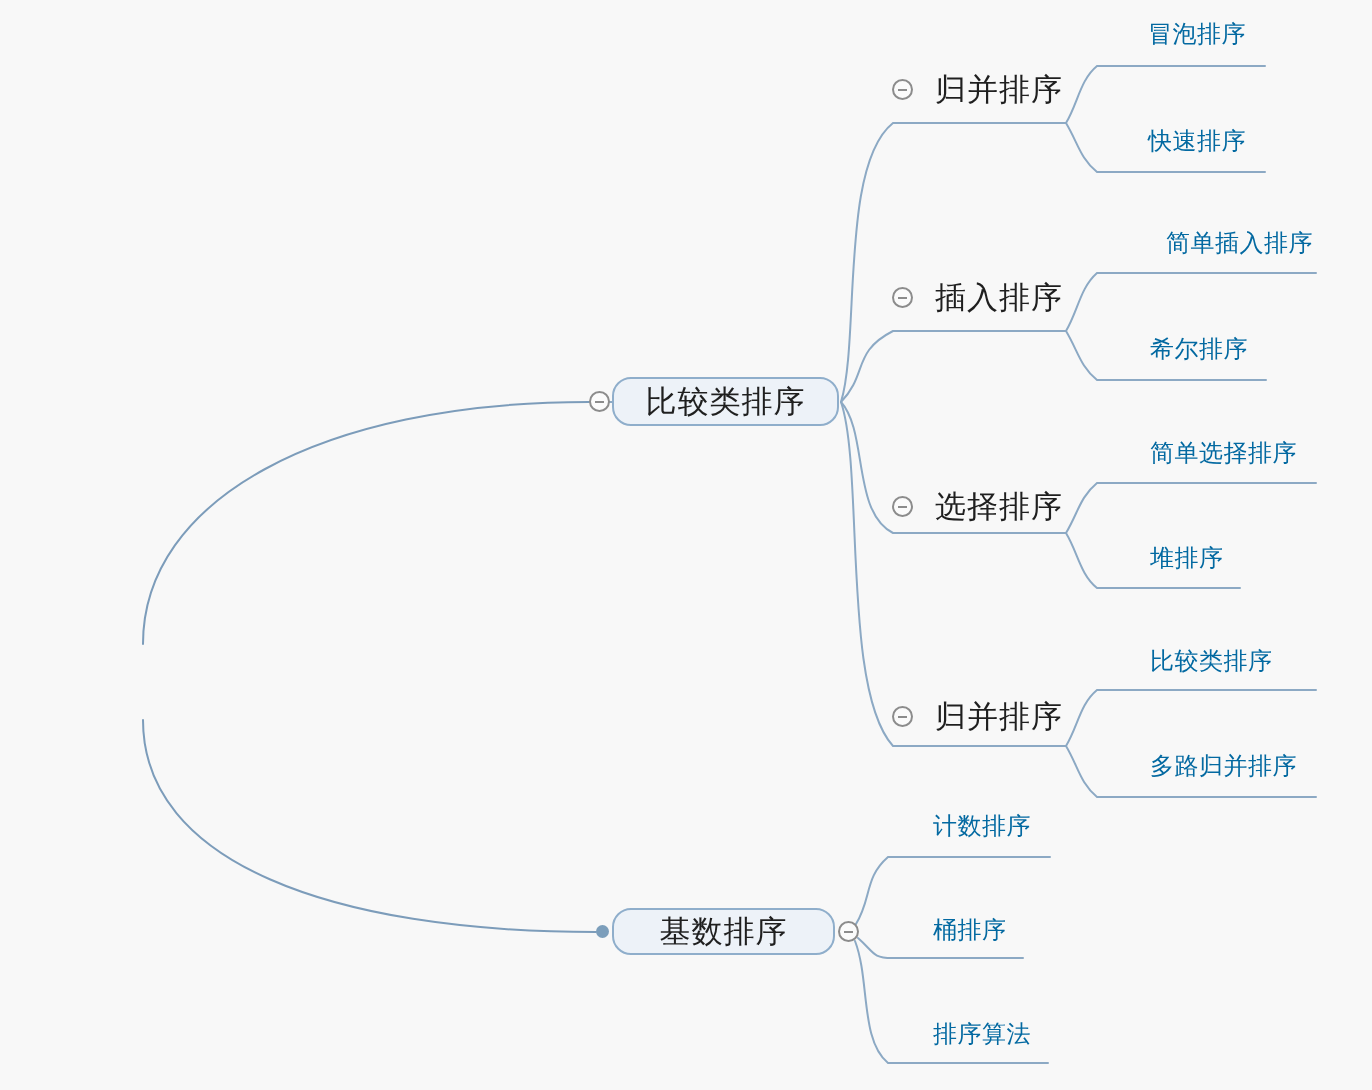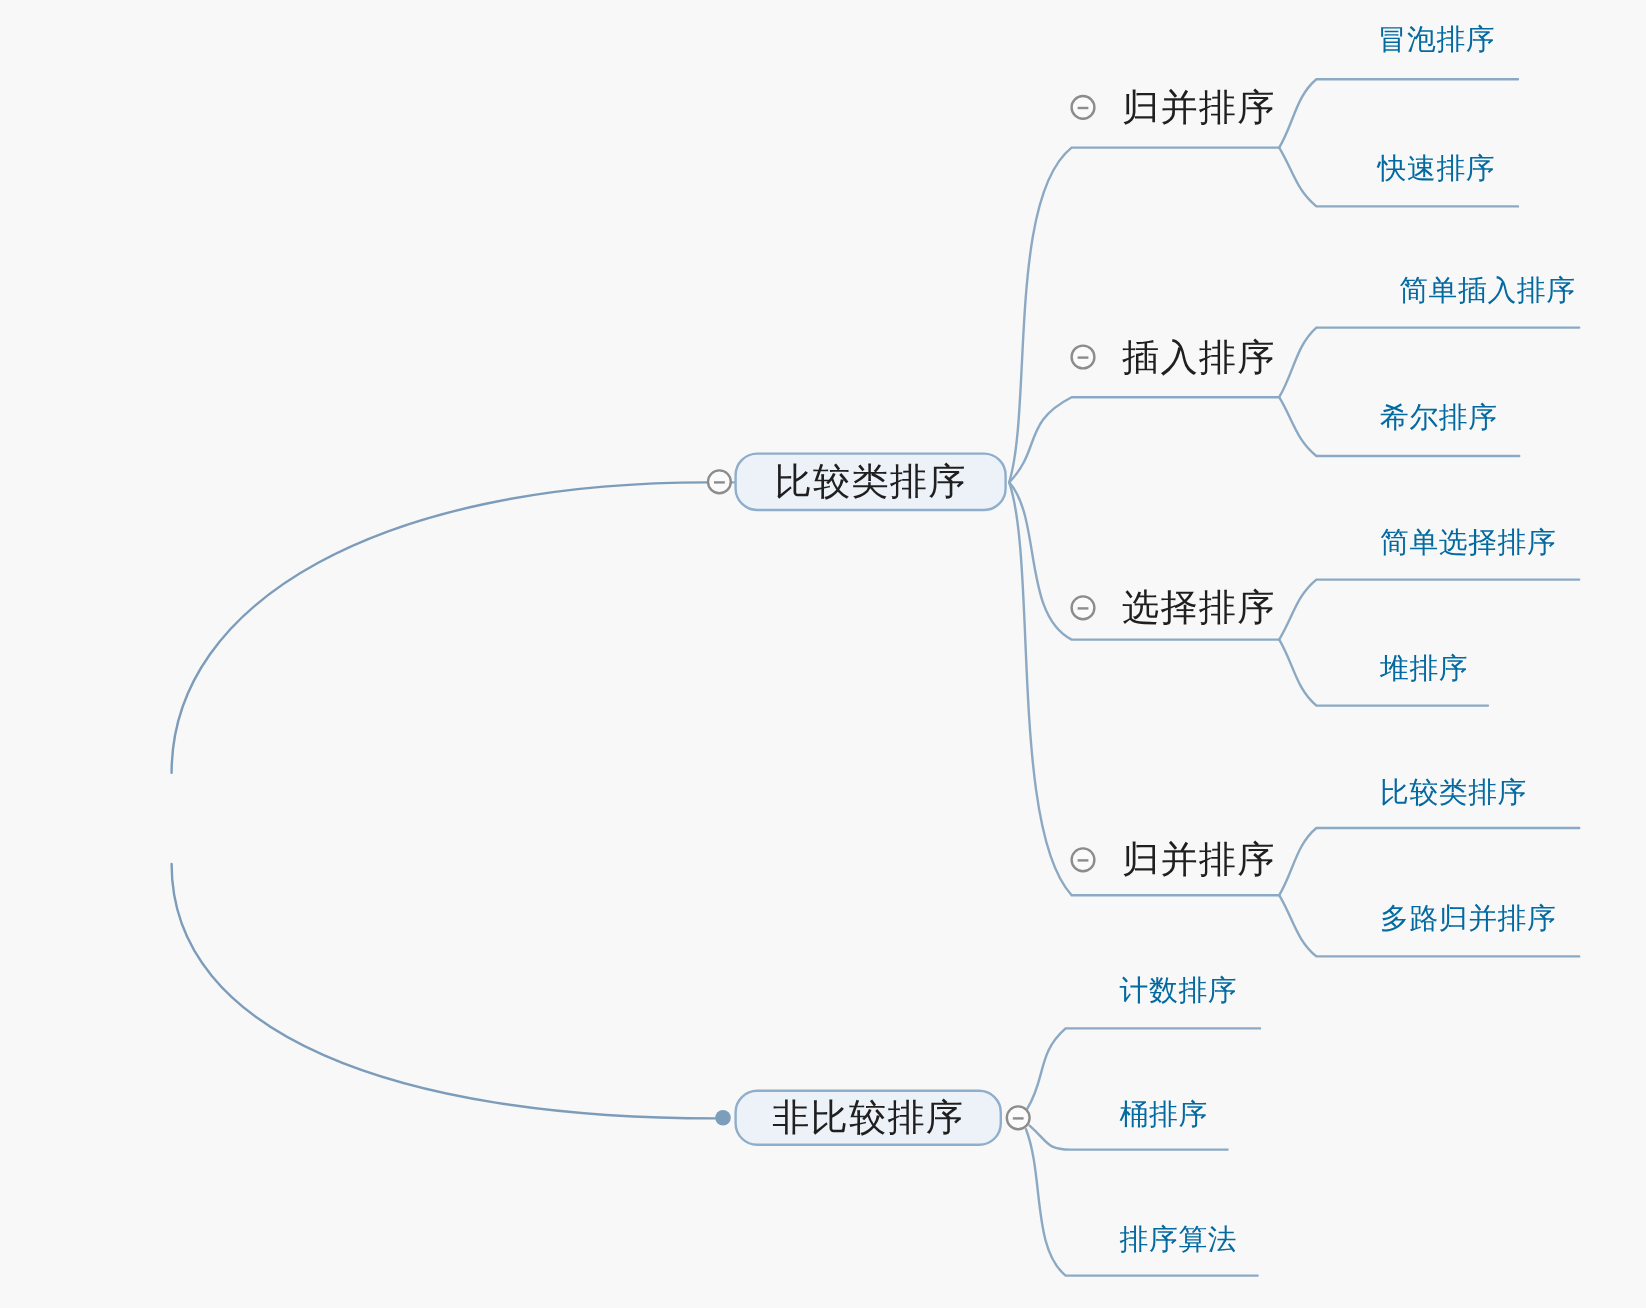--- a/index.html
+++ b/index.html
@@ -87,21 +87,21 @@
   </svg>
 
 
   <div class="collapse" style="left:589px; top:391px;"></div>
   <div class="l1-node l1-comparison">
     <span>比较类排序</span>
   </div>
 
   <div class="branch-dot"></div>
   <div class="l1-node l1-noncomparison">
-    <span>非比较排序</span>
+    <span>基数排序</span>
   </div>
   <div class="collapse" style="left:838px; top:921px;"></div>
 
   <div class="collapse" style="left:892px; top:79px;"></div>
   <div class="l2-label" style="left:935px; top:74px;">归并排序</div>
 
   <div class="collapse" style="left:892px; top:287px;"></div>
   <div class="l2-label" style="left:935px; top:282px;">插入排序</div>
 
   <div class="collapse" style="left:892px; top:496px;"></div>

